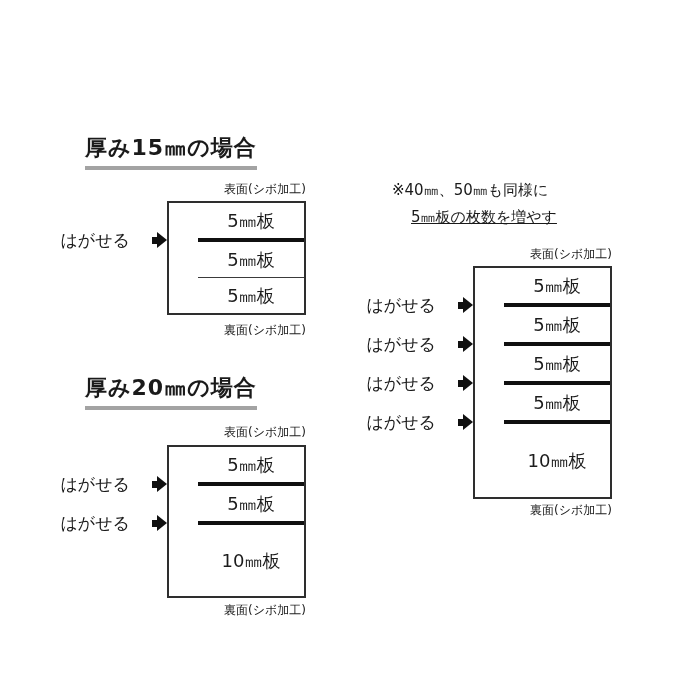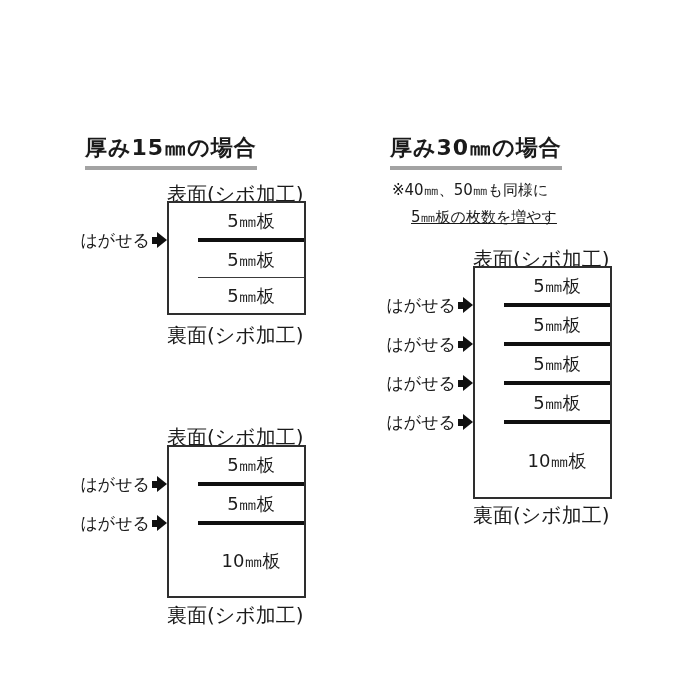--- a/index.html
+++ b/index.html
@@ -24,22 +24,22 @@
   .heading-15 { left:85px;  top:133px; }
   .heading-30 { left:390px; top:133px; }
   .heading-20 { left:85px;  top:373px; }
 
   
   .note { position:absolute; left:392px; top:177px; font-size:15px; line-height:27px; white-space:nowrap; }
   .note .line2 { padding-left:19px;text-decoration:underline; }
 
   
   .board-label {
-    position:absolute; width:139px; text-align:left;
-    font-size:20px; white-space:nowrap;
+    position:absolute; width:139px; text-align:right;
+    font-size:12px; white-space:nowrap;
   }
   .front-15 { left:167px; top:181px; }
   .back-15  { left:167px; top:322px; }
   .front-20 { left:167px; top:424px; }
   .back-20  { left:167px; top:602px; }
   .front-30 { left:473px; top:246px; }
   .back-30  { left:473px; top:502px; }
 
   
   .board {
@@ -56,21 +56,21 @@
   }
   .layer.tall { height:71px; }
   .board-30 .layer.tall { height:73px; }
   .sep-thick { height:4px; background:#101010; }
   .sep-thin  { height:1px; background:#3a3a3a; }
 
   
   .peel {
     position:absolute; width:84px; height:20px;
     display:flex; align-items:center; justify-content:flex-end;
-    font-size:17px; white-space:nowrap;
+    font-size:17px; white-space:nowrap;gap:20px;
   }
   .peel-15-1 { left:83px;  top:230px; }
   .peel-20-1 { left:83px;  top:474px; }
   .peel-20-2 { left:83px;  top:513px; }
   .peel-30-1 { left:389px; top:295px; }
   .peel-30-2 { left:389px; top:334px; }
   .peel-30-3 { left:389px; top:373px; }
   .peel-30-4 { left:389px; top:412px; }
   .peel-arrow { display:flex; align-items:center; margin-left:2px; }
   .peel-arrow .tail { width:5px; height:7px; background:#101010; }
@@ -99,21 +99,20 @@
   <div class="board-label back-15">裏面(シボ加工)</div>
 
   <div class="peel peel-15-1">
     <span>はがせる</span>
     <span class="peel-arrow">
         <span class="tail"></span>
         <span class="head"></span>
       </span>
   </div>
 
-  <div class="heading heading-30">厚み30㎜の場合</div>
   <div class="note">
     <div class="line1">※40㎜、50㎜も同様に</div>
     <div class="line2">5㎜板の枚数を増やす</div>
   </div>
 
   <div class="board-label front-30">表面(シボ加工)</div>
   <div class="board board-30">
     <div class="layer">5㎜板</div>
     <div class="sep-thick"></div>
     <div class="layer">5㎜板</div>
@@ -148,20 +147,21 @@
       </span>
   </div>
   <div class="peel peel-30-4">
     <span>はがせる</span>
     <span class="peel-arrow">
         <span class="tail"></span>
         <span class="head"></span>
       </span>
   </div>
 
+  <div class="heading heading-20">厚み20㎜の場合</div>
 
   <div class="board-label front-20">表面(シボ加工)</div>
   <div class="board board-20">
     <div class="layer">5㎜板</div>
     <div class="sep-thick"></div>
     <div class="layer">5㎜板</div>
     <div class="sep-thick"></div>
     <div class="layer tall">10㎜板</div>
   </div>
   <div class="board-label back-20">裏面(シボ加工)</div>

